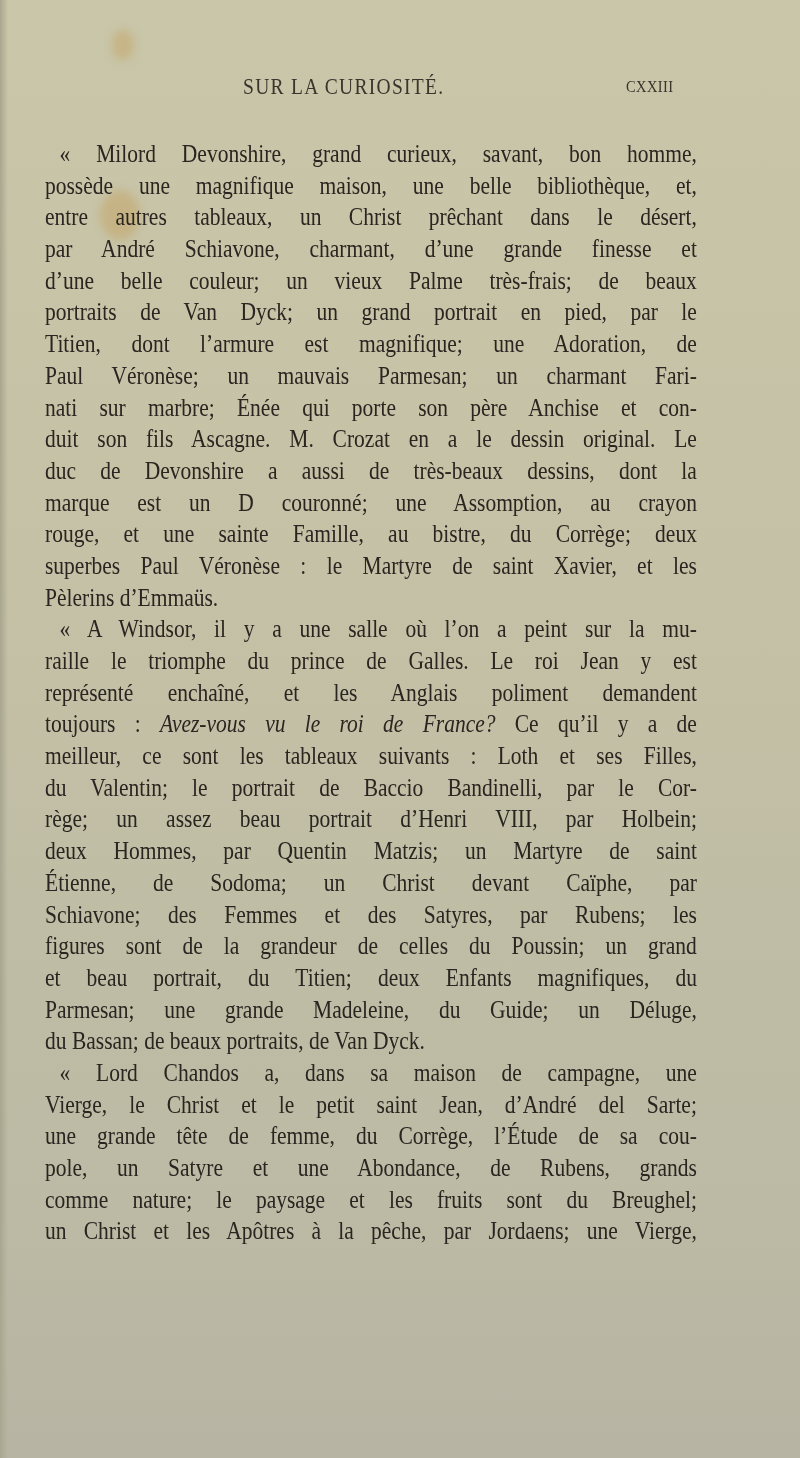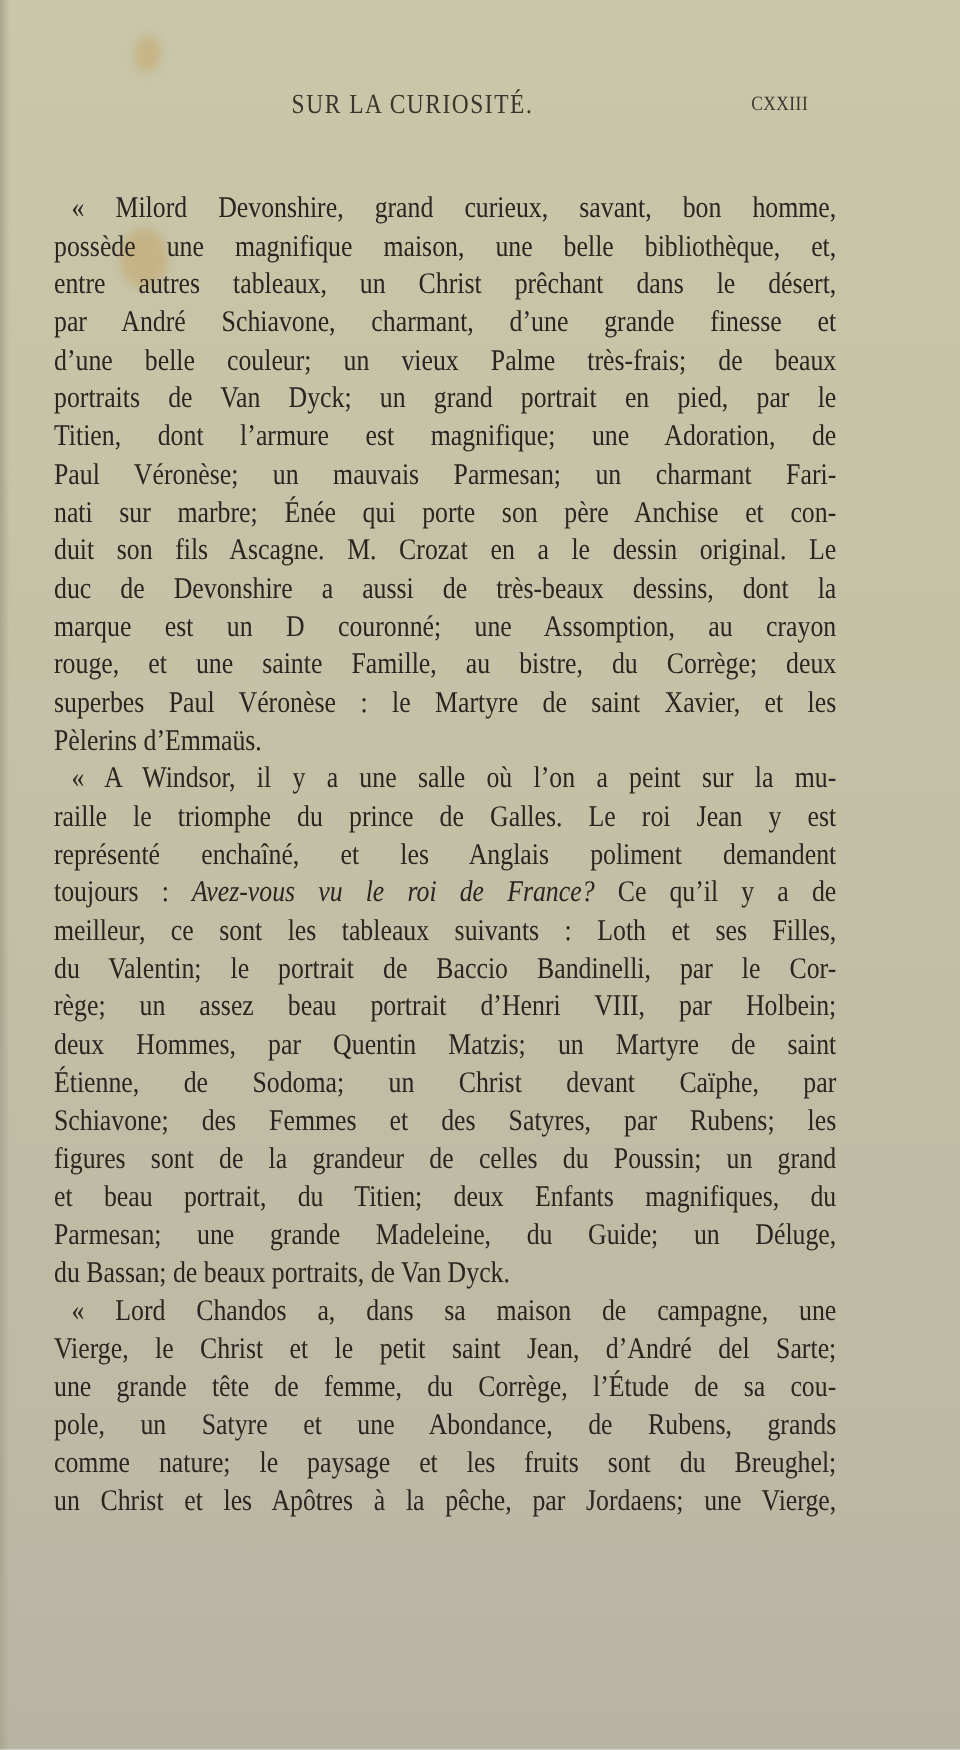--- a/index.html
+++ b/index.html
@@ -22,21 +22,21 @@
     position: absolute; left: 243px; top: 2px;
     font-size: 23px; letter-spacing: 1.5px; color: #3a342c;
     transform: scaleX(0.85); transform-origin: left center; white-space: nowrap;
   }
   .folio {
     position: absolute; left: 626px; top: 5px;
     font-size: 17px; letter-spacing: 0.5px; color: #3a342c;
     transform: scaleX(0.85); transform-origin: left center;
   }
   .text-block {
-    position: absolute; left: 45px; top: 158px; width: 652px;
+    position: absolute; left: 45px; top: 138px; width: 652px;
   }
   .line {
     height: 31.7px; line-height: 31.7px;
     font-size: 25px; white-space: nowrap;
     text-align: justify; text-align-last: justify;
     transform: scaleX(0.86); transform-origin: left center;
     width: 758px;
   }
   .line.indent { padding-left: 17px; width: 741px; }
   .line.last { text-align-last: left; }

